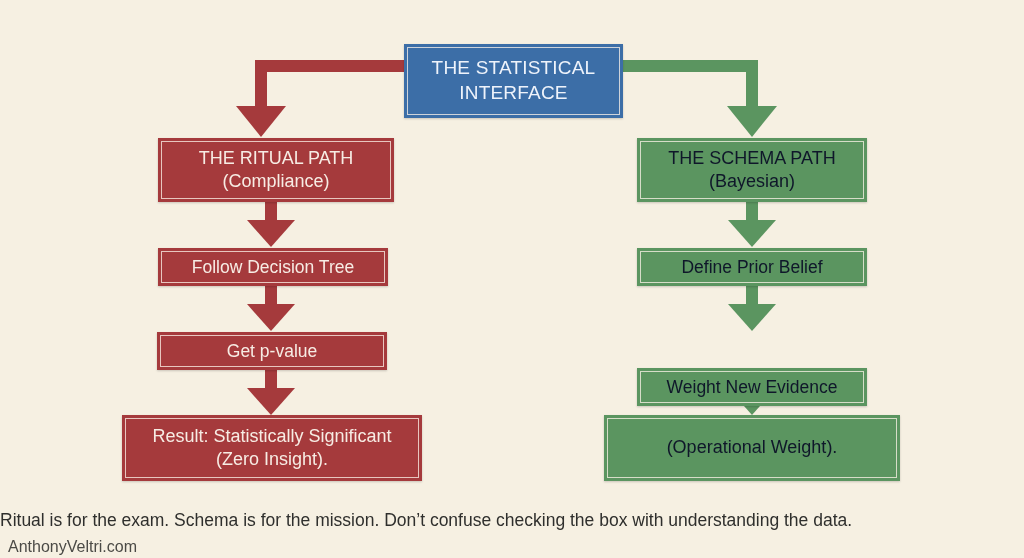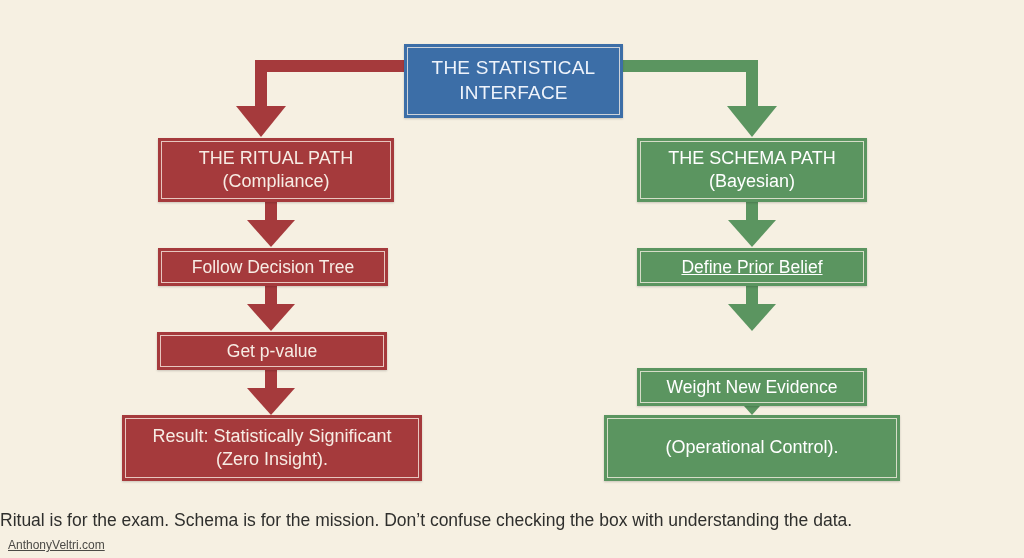--- a/index.html
+++ b/index.html
@@ -18,32 +18,32 @@
     box-shadow: 0 1px 2px rgba(0,0,0,0.18);
   }
   .box::after {
     content: ""; position: absolute; left: 3px; top: 3px; right: 3px; bottom: 3px;
     border: 1.5px solid rgba(255,245,235,0.75);
     pointer-events: none;
   }
   .box .line { display: block; line-height: 1.3; }
   .blue { background: #3c6ea7; color: #eef3fb; }
   .red { background: #a53a3c; }
-  .green { background: #5b9560; color: #ffffff; }
+  .green { background: #5b9560; color: #0f172a; }
   .title-box { font-size: 19px; letter-spacing: 0.2px; }
   .path-box { font-size: 18px; }
   .step-box { font-size: 17.5px; }
   .result-box { font-size: 18px; }
   .caption {
     position: absolute; left: 0; width: 968px; top: 510px;
     text-align: left; font-size: 17.5px; color: #2f2f2d;
   }
   .watermark {
     position: absolute; left: 8px; top: 538px;
-    font-size: 12px; color: #4b4a46; text-decoration: underline;
+    font-size: 16px; color: #4b4a46;
   }
 </style>
 </head>
 <body>
 
 <svg class="connectors" viewBox="0 0 1024 558" xmlns="http://www.w3.org/2000/svg">
 
   <g fill="#a53a3c">
     <rect x="255" y="60" width="152" height="12"></rect>
     <rect x="255" y="60" width="12" height="50"></rect>
@@ -96,26 +96,26 @@
 <div class="box red result-box" style="left:122px; top:415px; width:300px; height:66px;">
   <span class="line">Result: Statistically Significant</span>
   <span class="line">(Zero Insight).</span>
 </div>
 
 <div class="box green path-box" style="left:637px; top:138px; width:230px; height:64px;">
   <span class="line">THE SCHEMA PATH</span>
   <span class="line">(Bayesian)</span>
 </div>
 
-<div class="box green step-box" style="left:637px; top:248px; width:230px; height:38px;text-decoration:underline;">
+<div class="box green step-box" style="left:637px; top:248px; width:230px; height:38px;">
   <span class="line">Define Prior Belief</span>
 </div>
 
 <div class="box green step-box" style="left:637px; top:332px; width:230px; height:38px;margin-top:36px;">
   <span class="line">Weight New Evidence</span>
 </div>
 
 <div class="box green result-box" style="left:604px; top:415px; width:296px; height:66px;">
-  <span class="line">(Operational Control).</span>
+  <span class="line">(Operational Weight).</span>
 </div>
 
 <div class="caption">Ritual is for the exam. Schema is for the mission. Don’t confuse checking the box with understanding the data.</div>
 <div class="watermark">AnthonyVeltri.com</div>
 
 </body></html>

